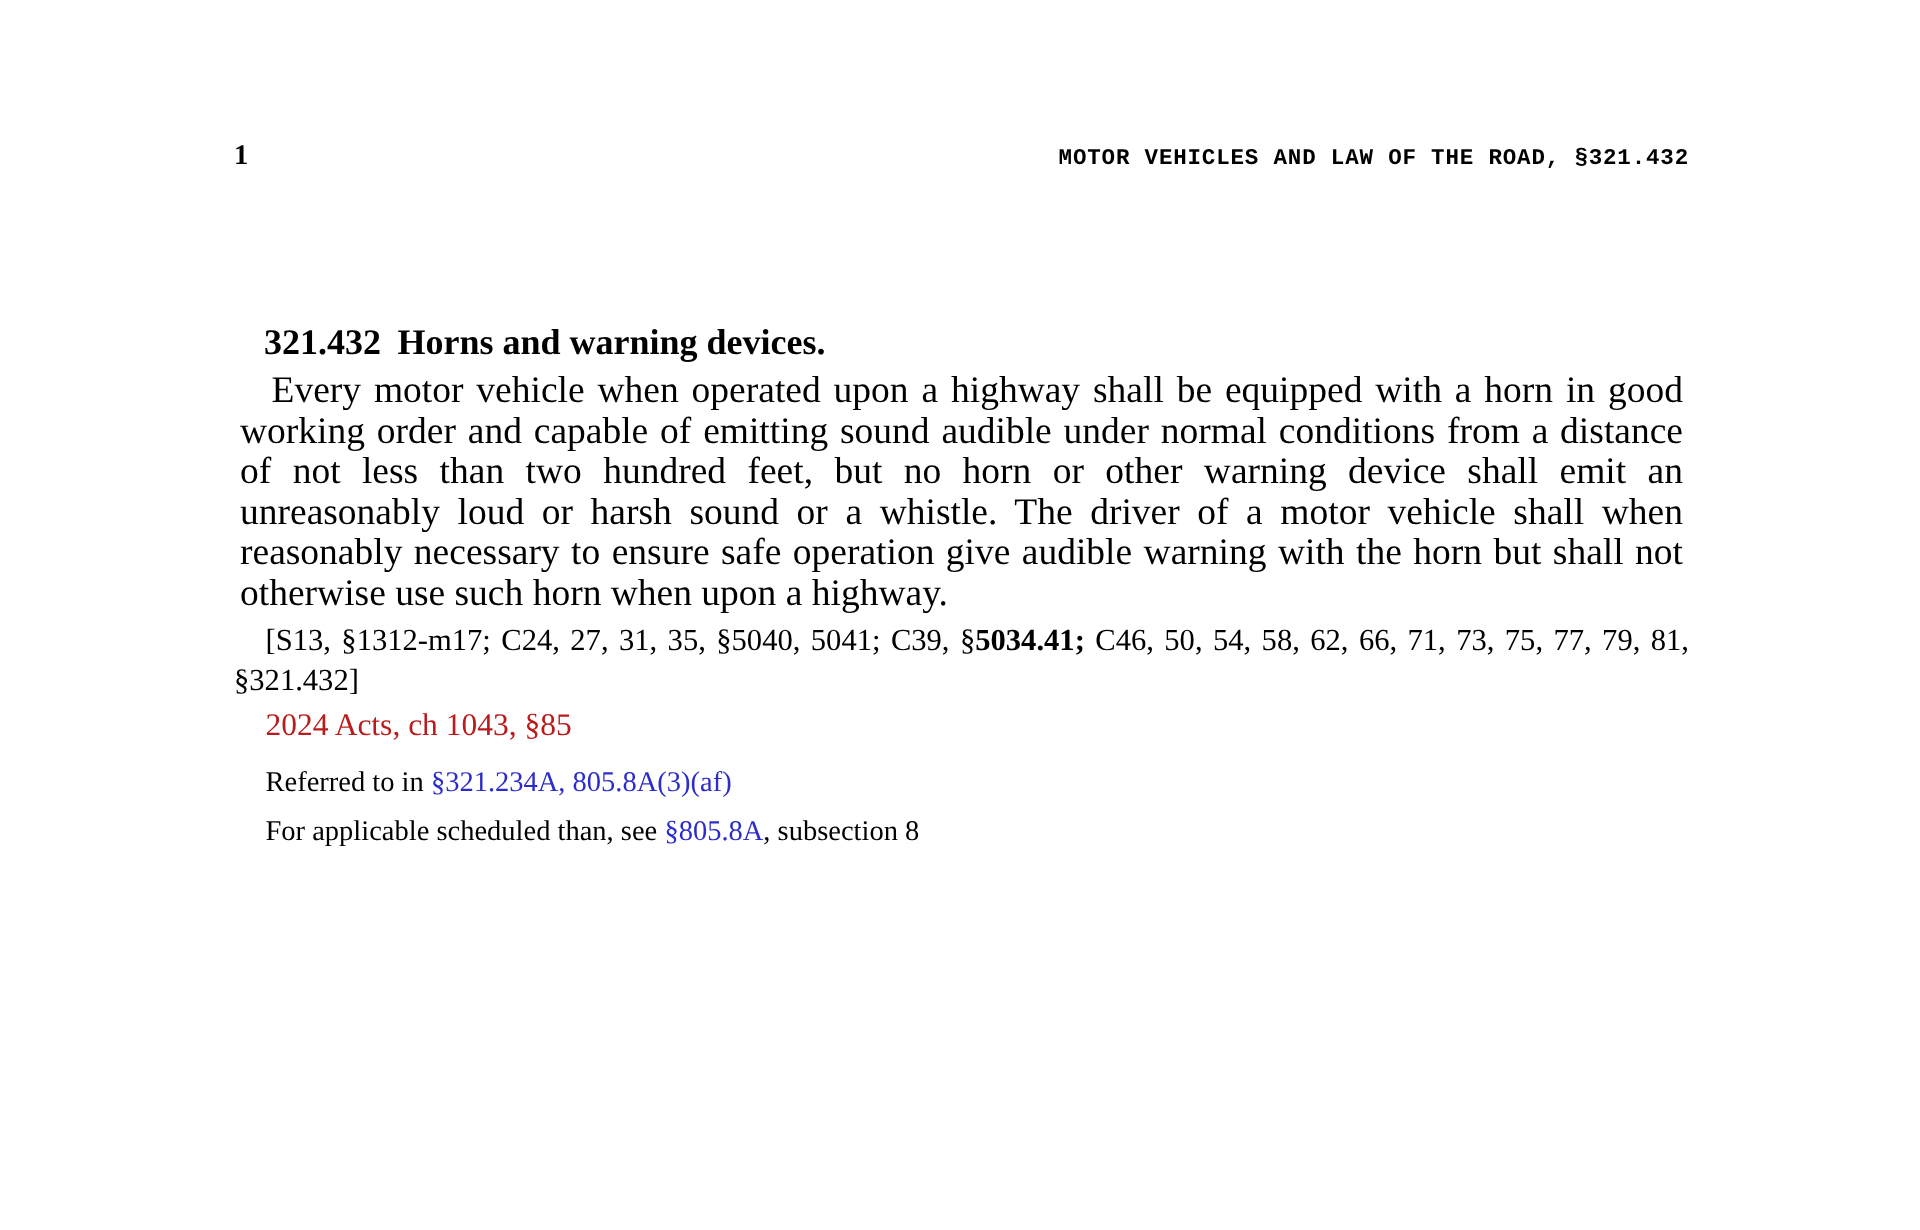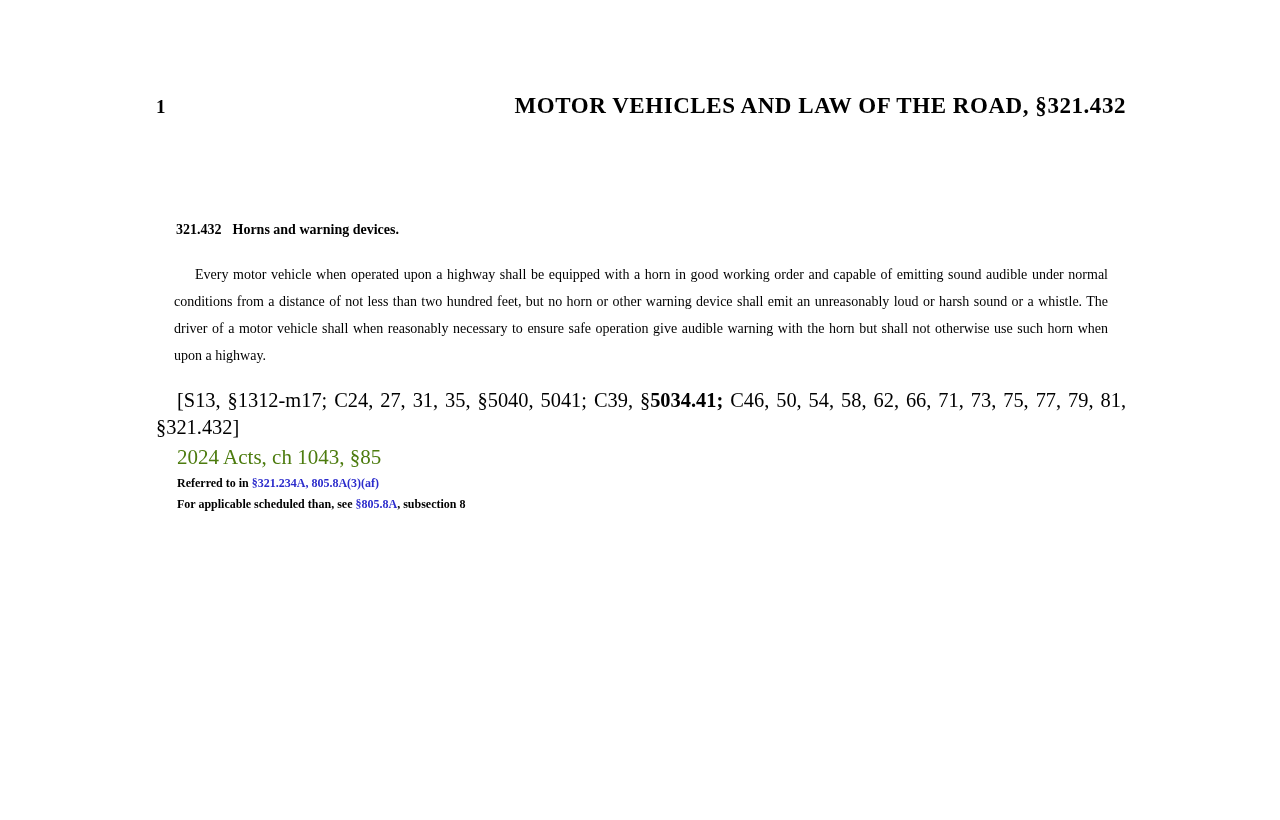--- a/index.html
+++ b/index.html
@@ -37,84 +37,84 @@
     align-items: baseline;
     justify-content: space-between;
   }
   .header-page-number {
     font-size: 19px;
     font-weight: bold;
     line-height: 1;
     letter-spacing: 0.2px;
   }
   .header-title {
-    font-size: 23px;
+    font-size: 15px;
     font-weight: bold;
     font-variant: small-caps;
     line-height: 1;
     letter-spacing: 0.55px;
     white-space: nowrap;
+    font-family: Liberation Mono, monospace;
   }
 
   
   .body-block {
     position: absolute;
     left: 156px;
     top: 216px;
     width: 970px;
   }
 
   .section-heading {
-    font-size: 14px;
+    font-size: 24px;
     font-weight: bold;
     line-height: 27px;
     margin: 0 0 0 20px;
     white-space: nowrap;
   }
   .section-heading .sec-number {
     margin-right: 11px;
   }
 
   .section-body {
-    font-size: 14px;
+    font-size: 25px;
     line-height: 27.1px;
     text-align: justify;
     text-justify: inter-word;
-    margin: 18px;
+    margin: 4px;
     text-indent: 21px;
     hyphens: none;
   }
 
   .history-line {
     font-size: 20.4px;
     line-height: 27.1px;
     text-align: justify;
     text-justify: inter-word;
     margin: 0;
     text-indent: 21px;
   }
   .history-line .bold-cite {
     font-weight: bold;
   }
 
   .acts-line {
     font-size: 21px;
     line-height: 26px;
-    color: #4d7c0f;
+    color: #b91c1c;
     margin: 0 0 0 21px;
     padding-top: 2px;
     white-space: nowrap;
   }
 
   .ref-line {
-    font-size: 12px;
+    font-size: 19px;
     line-height: 17.5px;
-    margin: 4px 0 0 21px;
+    margin: 16px 0 0 21px;
     white-space: nowrap;
-    font-weight: bold;
   }
   .ref-line.first { padding-top: 1px; }
 
   .lnk {
     color: #2c2ccc;
   }
 </style>
 </head>
 <body>
 

